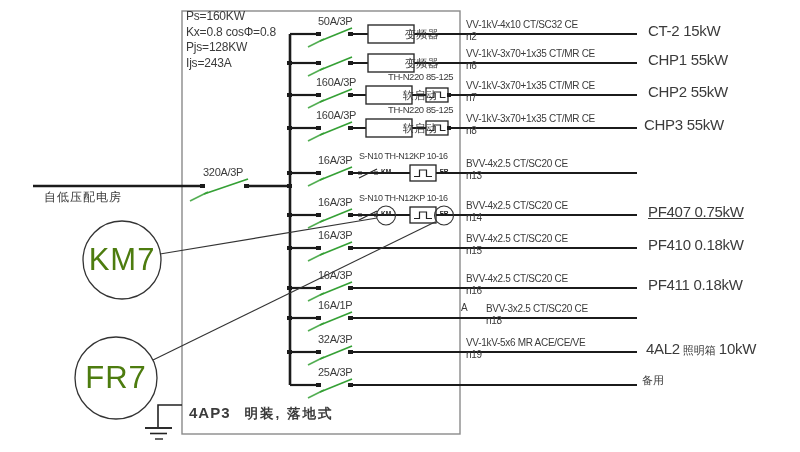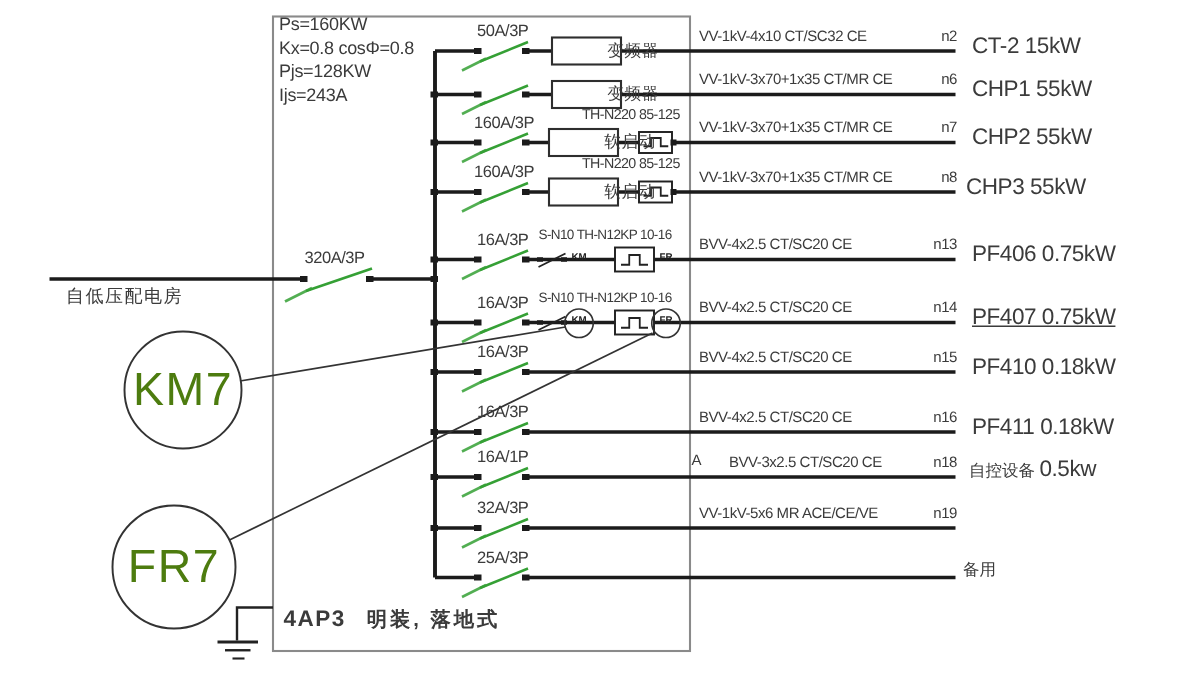--- a/index.html
+++ b/index.html
@@ -3,21 +3,21 @@
 <meta charset="utf-8">
 <style>
   html,body{margin:0;padding:0;background:#ffffff;}
   #stage{position:relative;width:800px;height:452px;background:#fff;overflow:hidden;
          font-family:"Liberation Sans","DejaVu Sans",sans-serif;}
   svg{position:absolute;left:0;top:0;}
   .t{position:absolute;white-space:nowrap;color:#3b3b3b;line-height:1.15;}
   .info{font-size:12px;letter-spacing:-0.2px;line-height:15.5px;}
   .lab{font-size:11px;letter-spacing:-0.3px;}
   .cab{font-size:10px;letter-spacing:-0.3px;display:flex;justify-content:space-between;
-       align-items:baseline;width:172px;}
+       align-items:baseline;width:172px;flex-direction:column;}
   .load{font-size:15px;letter-spacing:-0.3px;}
   .boxtxt{display:flex;align-items:center;justify-content:center;font-size:11px;
           letter-spacing:0.5px;color:#3b3b3b;padding-left:31px;}
   .relaylab{font-size:9.5px;letter-spacing:-0.4px;}
   .startlab{font-size:9px;letter-spacing:-0.4px;}
   .mark{font-size:6.5px;font-weight:bold;width:14px;text-align:center;color:#222;}
   .coil{display:flex;align-items:center;justify-content:center;font-size:31px;
         letter-spacing:1px;color:#4d7c0f;}
   .cnsmall{font-size:11px;}
   .bigval{font-size:15px;letter-spacing:-0.3px;}
@@ -239,27 +239,27 @@
     </div>
   <div class="t cab" style="left:466px;top:337px;">
       <span>VV-1kV-5x6 MR ACE/CE/VE</span>
       <span>n19</span>
     </div>
 
   <div class="t load" style="left:648px;top:22px;">CT-2 15kW</div>
   <div class="t load" style="left:648px;top:51px;">CHP1 55kW</div>
   <div class="t load" style="left:648px;top:83px;">CHP2 55kW</div>
   <div class="t load" style="left:644px;top:116px;">CHP3 55kW</div>
-  <div class="t load" style="left:648px;top:161px;">PF406 0.75kW</div>
   <div class="t load" style="left:648px;top:203px;text-decoration:underline;">PF407 0.75kW</div>
   <div class="t load" style="left:648px;top:236px;">PF410 0.18kW</div>
   <div class="t load" style="left:648px;top:276px;">PF411 0.18kW</div>
-  <div class="t" style="left:646px;top:304px;display:flex;align-items:baseline;gap:3px;">
-    <span class="cnsmall">自控设备</span>
-    <span class="bigval">0.5kw</span>
+  <div class="t" style="left:646px;top:340px;display:flex;align-items:baseline;gap:3px;">
+    <span class="bigval">4AL2</span>
+    <span class="cnsmall">照明箱</span>
+    <span class="bigval">10kW</span>
   </div>
   <div class="t cnsmall" style="left:642px;top:374px;">备用</div>
 
   <div class="t panelname" style="left:189px;top:404px;font-weight:bold;">
     <span>4AP3</span>
     <span class="mount">明装, 落地式</span>
   </div>
 
 </div>
 

